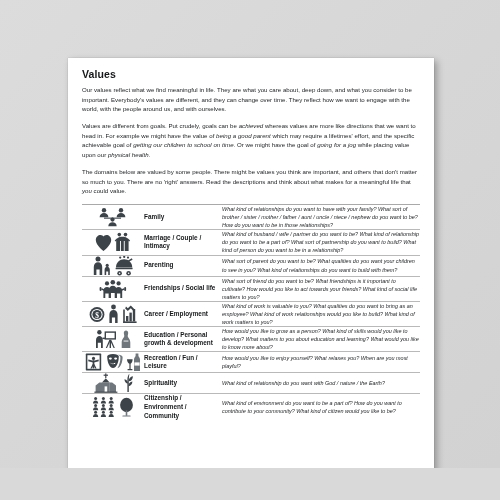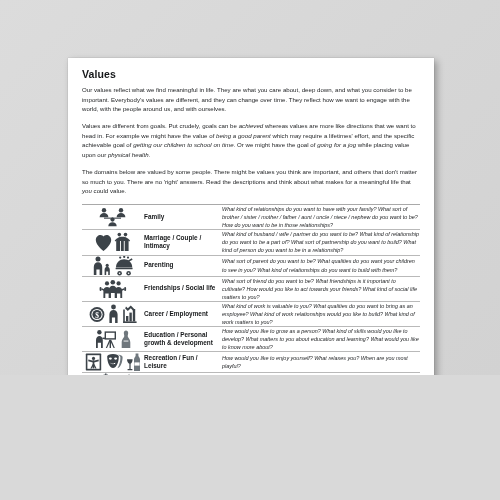--- a/index.html
+++ b/index.html
@@ -10,21 +10,21 @@
     width: 500px;
     height: 500px;
     overflow: hidden;
     background: #d9d9d9;
     font-family: "Liberation Sans", sans-serif;
   }
 
   #viewport {
     position: relative;
     width: 500px;
-    height: 375px;
+    height: 468px;
     background: linear-gradient(135deg, #dcdcdc 0%, #d6d6d6 55%, #d2d2d2 100%);
     overflow: hidden;
   }
 
   
   #page {
     position: absolute;
     left: 68px;
     top: 58px;
     width: 366px;

